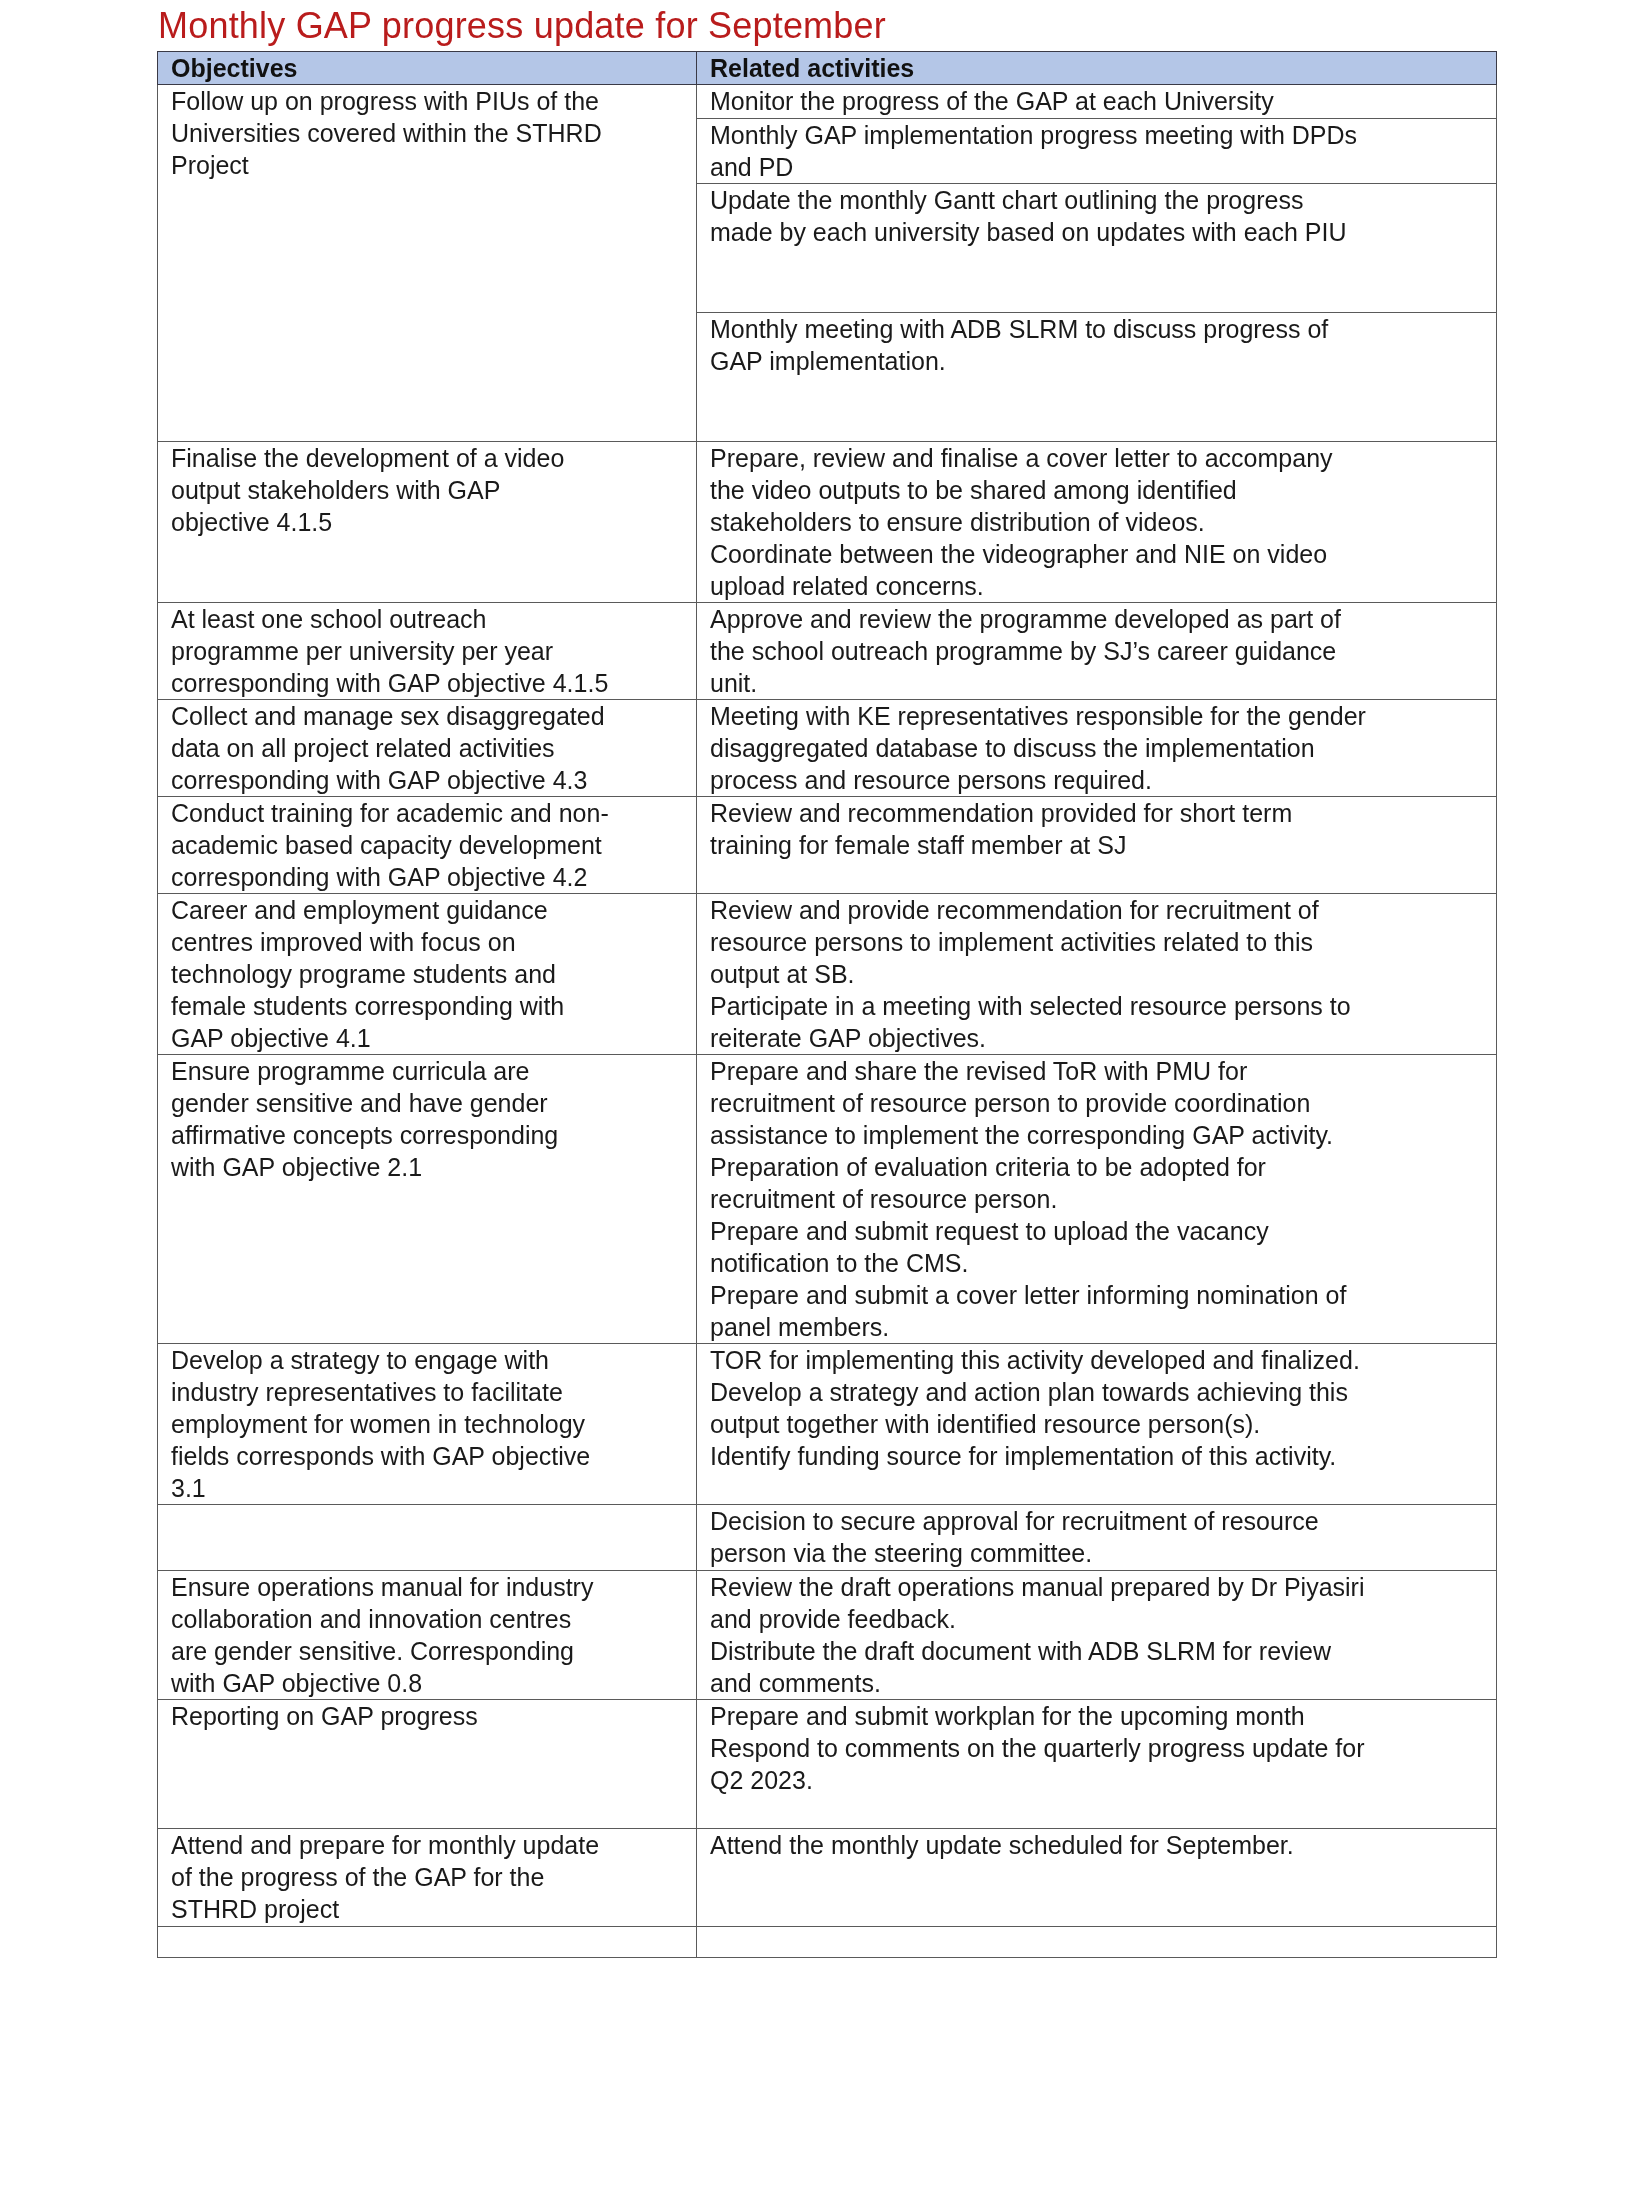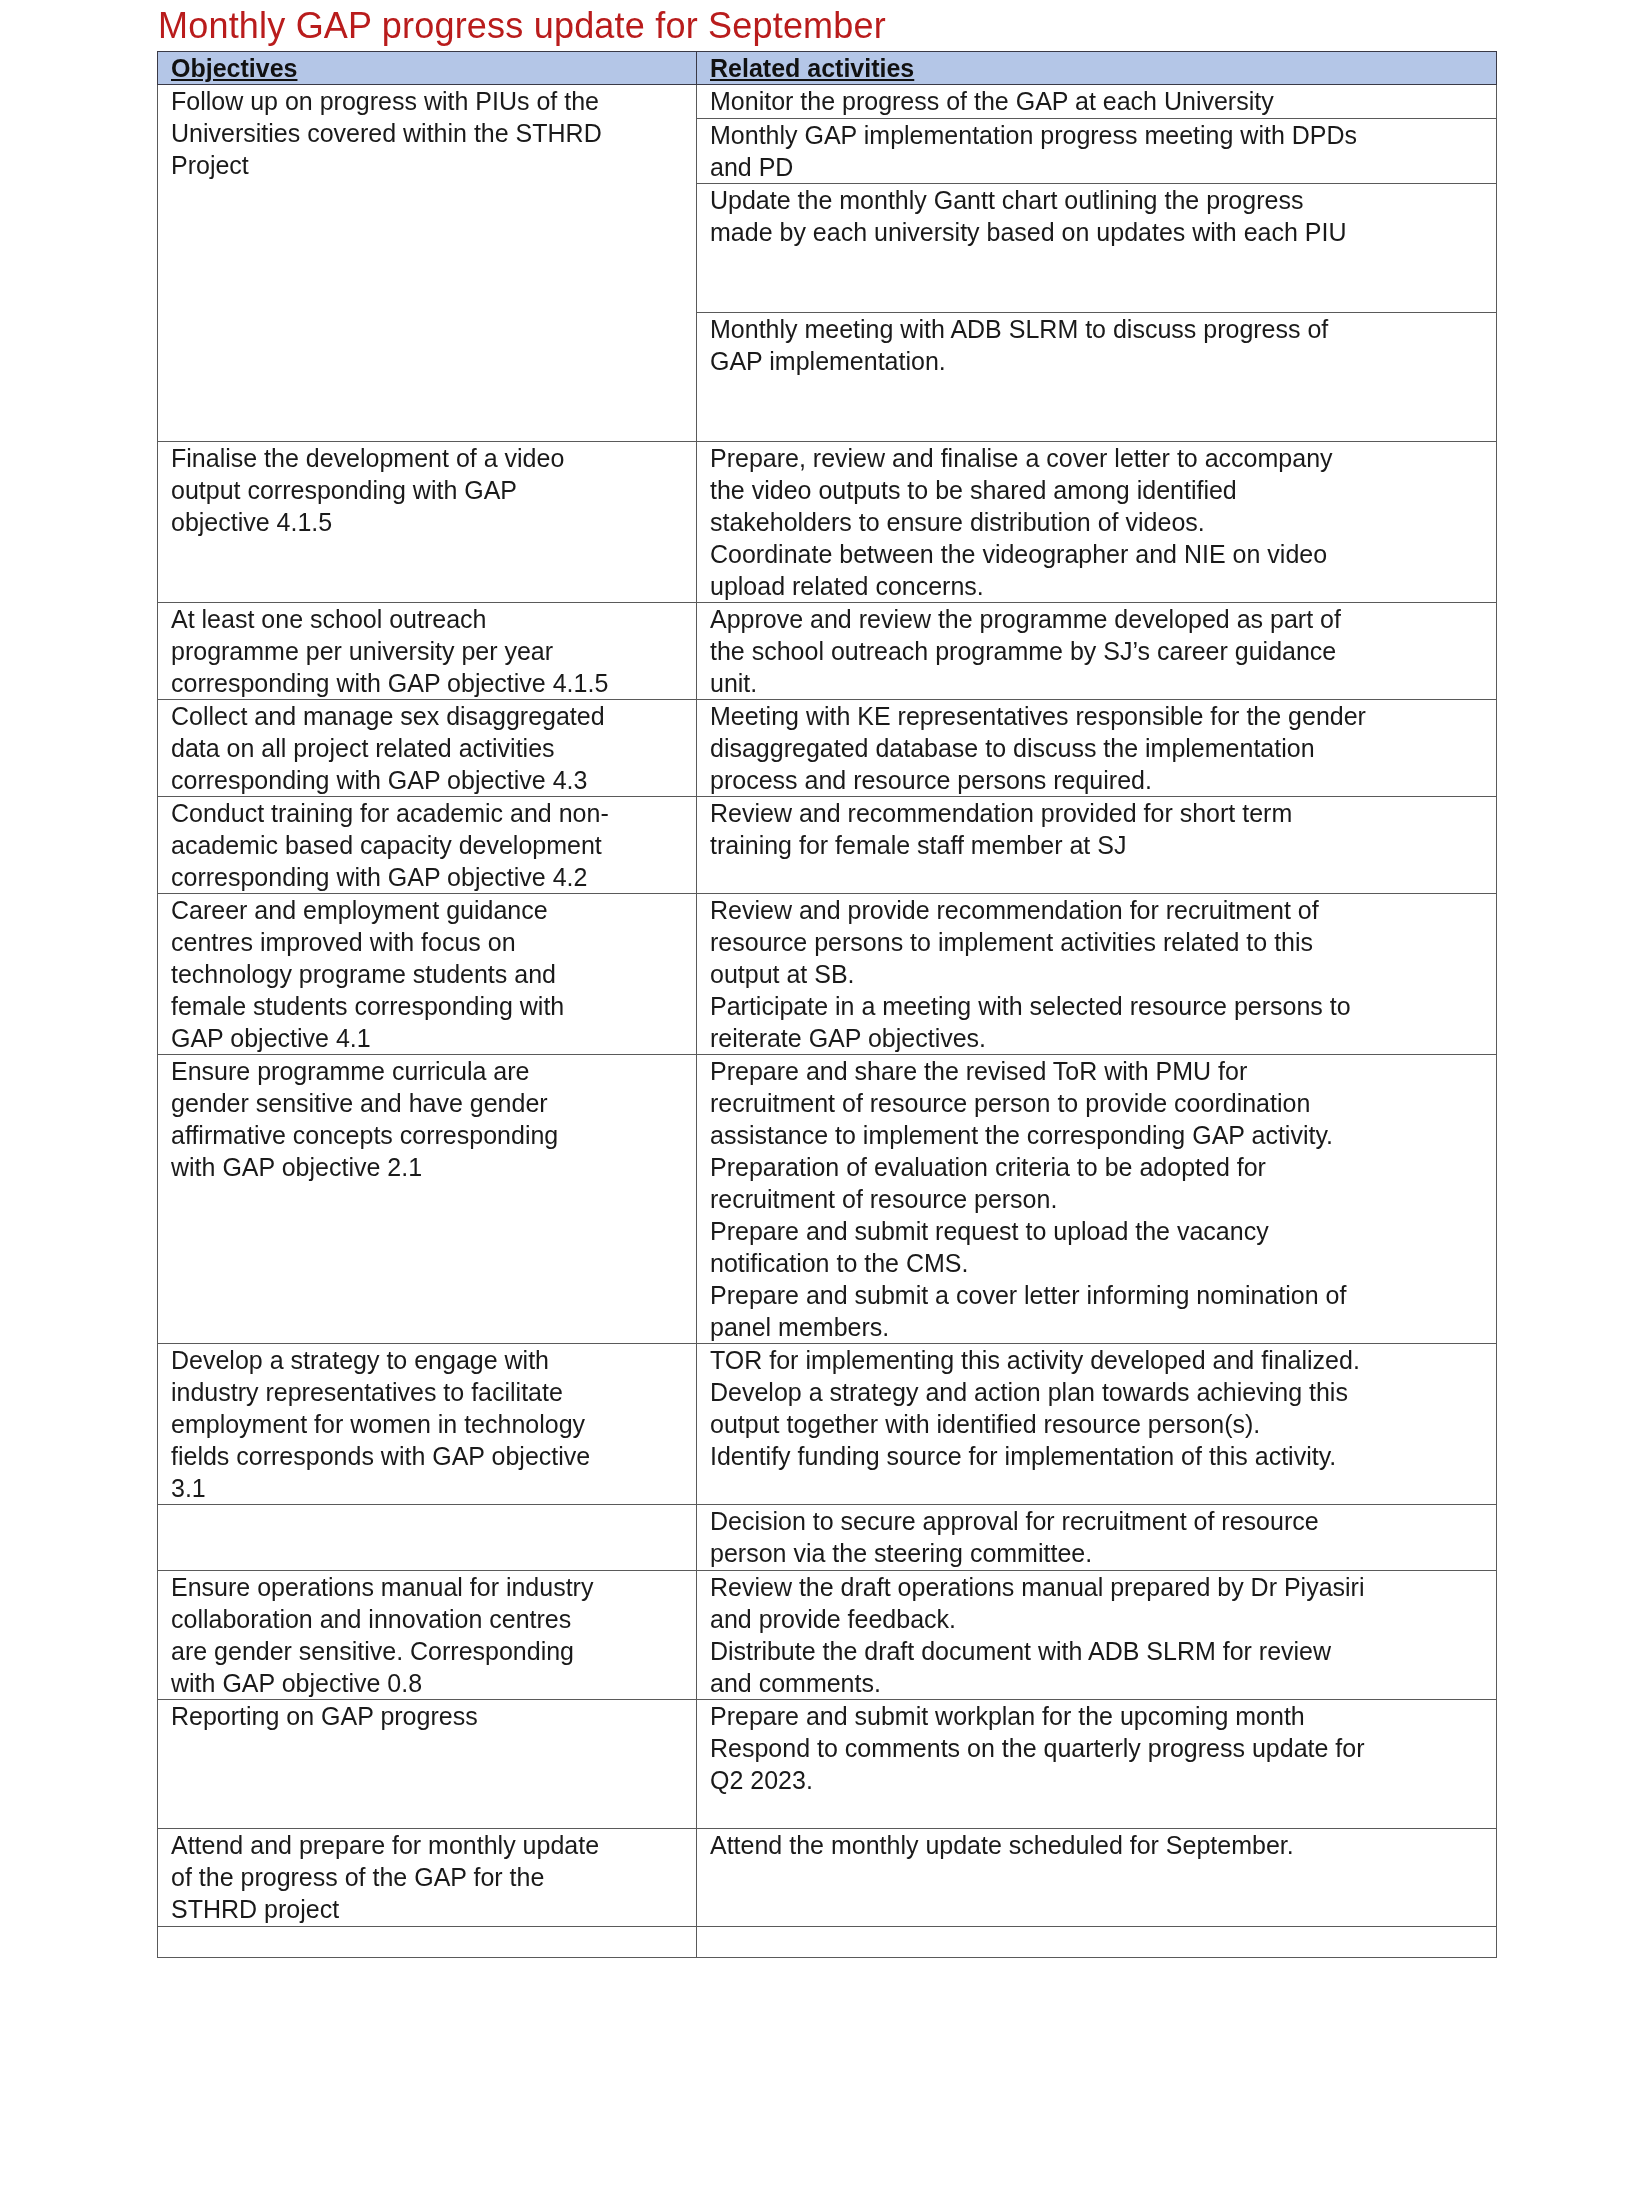--- a/index.html
+++ b/index.html
@@ -6,21 +6,21 @@
   body { width: 1653px; height: 2204px; position: relative; overflow: hidden;
          font-family: "Liberation Sans", "DejaVu Sans", sans-serif; color: #1a1a1a; }
   .title { position: absolute; left: 158px; top: 0px; font-size: 36px; line-height: 51px;
            color: #b91c1c; font-weight: normal; letter-spacing: 0.2px; }
   table.gap { position: absolute; left: 157px; top: 51px; width: 1339px;
               border-collapse: collapse; table-layout: fixed; }
   table.gap col.c1 { width: 539px; }
   table.gap col.c2 { width: 800px; }
   table.gap th, table.gap td { border: 1.8px solid #5a5a5a; vertical-align: top;
               font-size: 25px; line-height: 32px; padding: 0 13px; text-align: left; }
-  table.gap th { background: #b4c6e7; font-weight: bold; height: 31px; padding-top: 0; color: #111; border-color:#3a3a46;text-decoration:underline; }
+  table.gap th { background: #b4c6e7; font-weight: bold; height: 31px; padding-top: 0; color: #111; border-color:#3a3a46; }
   table.gap td.obj { border-bottom: 1.8px solid #5a5a5a; }
   .line { display: block; white-space: nowrap; }
   td.sub { padding-top: 0; }
 </style>
 </head>
 <body>
 
 <div class="title">Monthly GAP progress update for September</div>
 
 <table class="gap">
@@ -61,21 +61,21 @@
     <tr style="height:129px">
       <td class="sub">
         <span class="line">Monthly meeting with ADB SLRM to discuss progress of</span>
         <span class="line">GAP implementation.</span>
       </td>
     </tr>
 
     <tr style="height:160px">
       <td>
         <span class="line">Finalise the development of a video</span>
-        <span class="line">output corresponding with GAP</span>
+        <span class="line">output stakeholders with GAP</span>
         <span class="line">objective 4.1.5</span>
       </td>
       <td>
         <span class="line">Prepare, review and finalise a cover letter to accompany</span>
         <span class="line">the video outputs to be shared among identified</span>
         <span class="line">stakeholders to ensure distribution of videos.</span>
         <span class="line">Coordinate between the videographer and NIE on video</span>
         <span class="line">upload related concerns.</span>
       </td>
     </tr>

